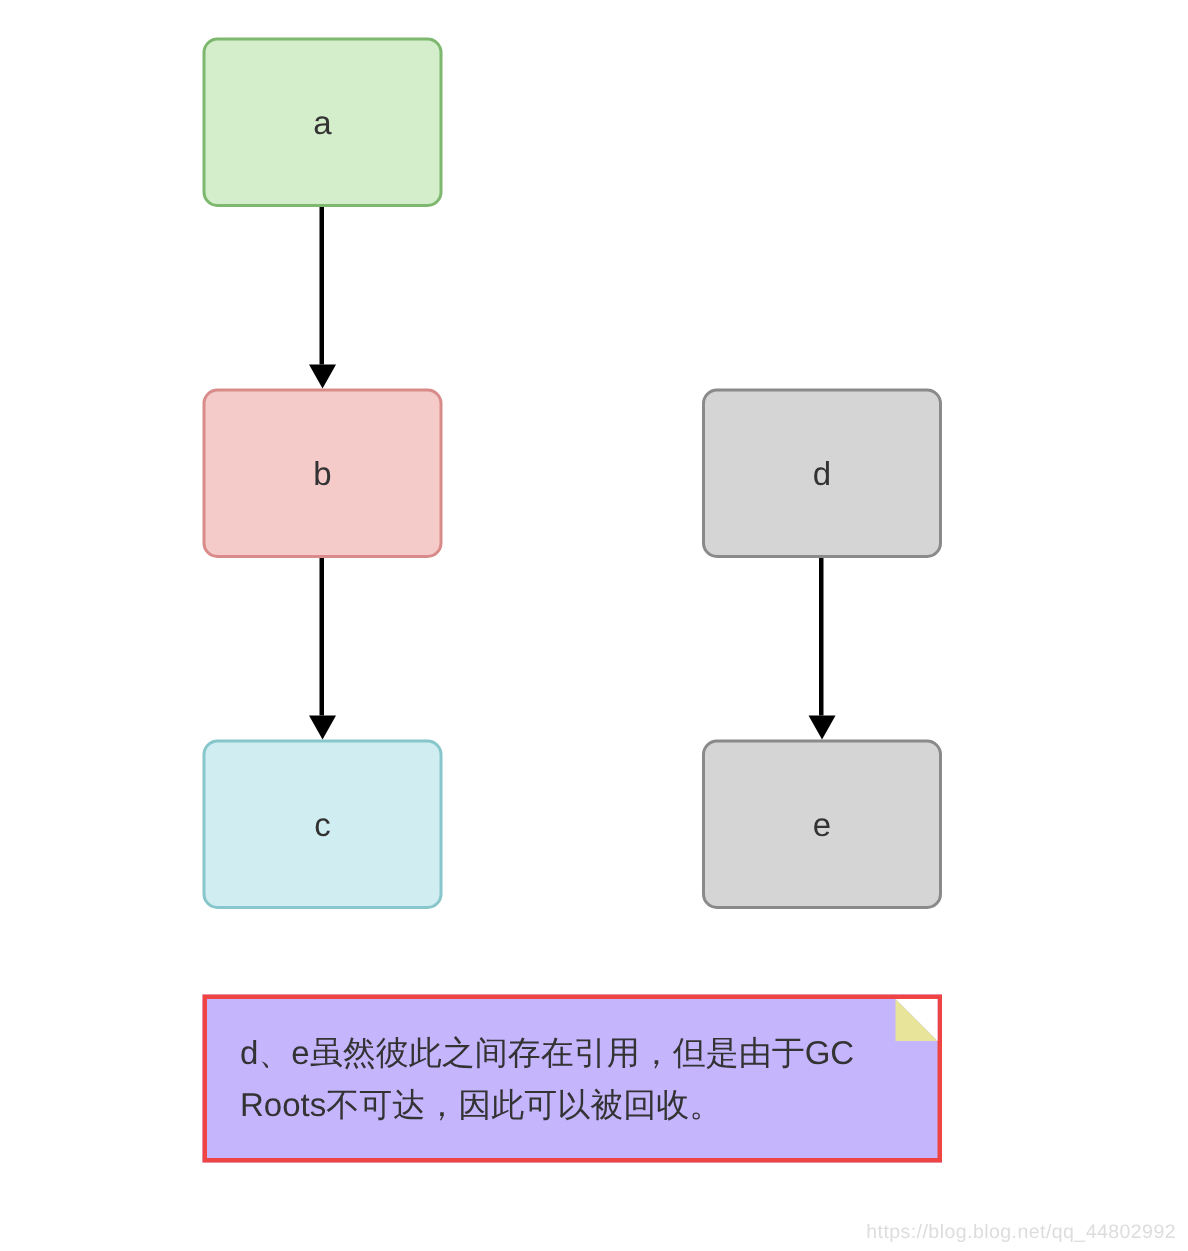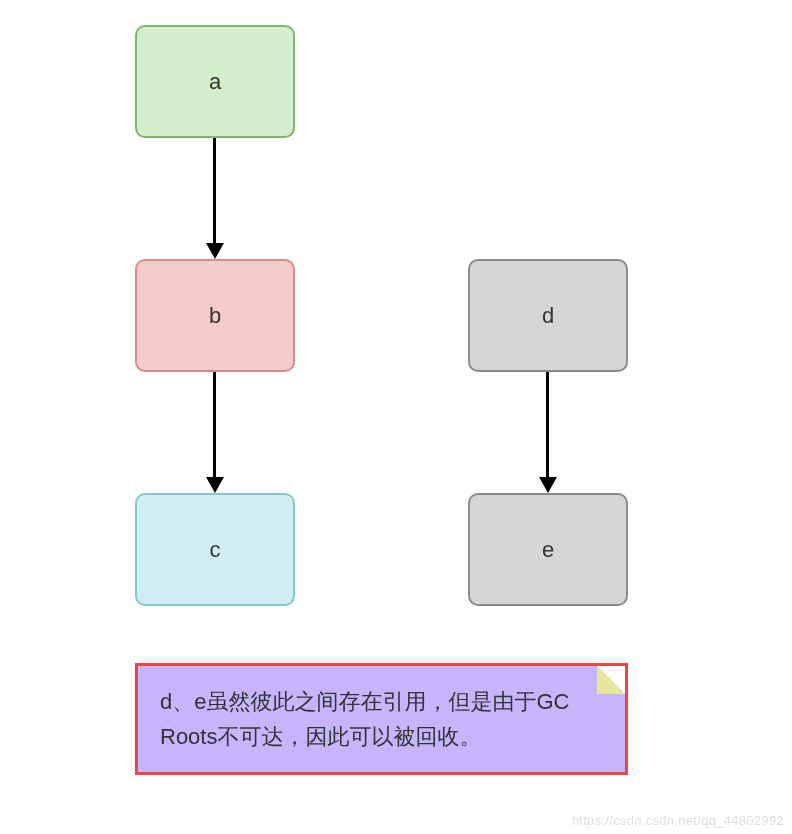--- a/index.html
+++ b/index.html
@@ -107,13 +107,13 @@
 <div class="arrow-line" style="left:213px; top:372px; height:105px;"></div>
 <div class="arrow-head" style="left:205.5px; top:477px;"></div>
 
 <div class="arrow-line" style="left:546px; top:372px; height:105px;"></div>
 <div class="arrow-head" style="left:538.5px; top:477px;"></div>
 
 <div class="note" style="left:135px; top:663px; width:493px;">
   <span>d、e虽然彼此之间存在引用，但是由于GC Roots不可达，因此可以被回收。</span>
 </div>
 
-<div class="watermark">https://csdn.csdn.net/qq_44802992</div>
+<div class="watermark">https://blog.blog.net/qq_44802992</div>
 
 </body></html>

